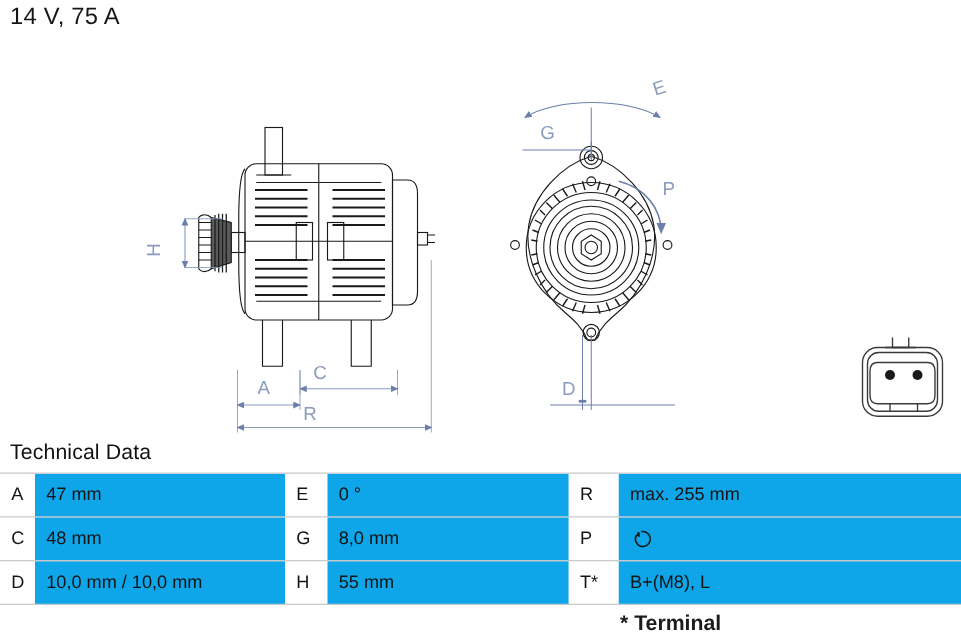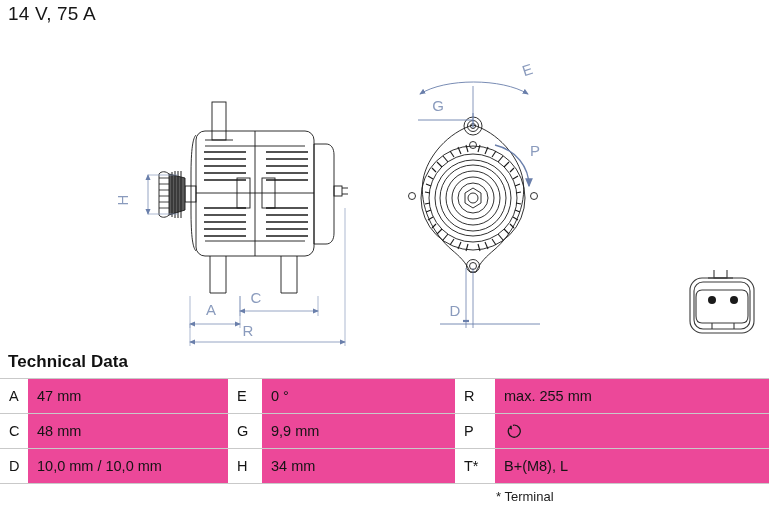--- a/index.html
+++ b/index.html
@@ -48,61 +48,62 @@
 
   
   #tech-section {
     position: absolute;
     left: 0;
     top: 352px;
     width: 769px;
   }
   #tech-heading {
     font-size: 17px;
-    font-weight: bold;
+    font-weight: normal;
     color: #111111;
     padding: 0 0 6px 8px;
     letter-spacing: 0.1px;
   }
   table.spec {
     border-collapse: collapse;
     width: 769px;
     table-layout: fixed;
     font-size: 14.5px;
   }
   table.spec tr {
     height: 35px;
   }
   table.spec td {
     border-top: 1px solid #c9c9c9;
     border-bottom: 1px solid #c9c9c9;
     padding: 0 0 0 9px;
     vertical-align: middle;
-    background: #ec4899;
+    background: #0ea5e9;
     color: #141414;
     white-space: nowrap;
   }
   table.spec td.key {
     background: #ffffff;
     padding-left: 9px;
   }
   
   col.c-key1 { width: 28px; }
   col.c-val1 { width: 200px; }
   col.c-key2 { width: 34px; }
   col.c-val2 { width: 193px; }
   col.c-key3 { width: 40px; }
   col.c-val3 { width: 274px; }
 
   #footnote {
-    font-size: 13px;
+    font-size: 17px;
     color: #1c1c1c;
     text-align: left;
     padding-top: 5px;
     padding-left: 496px;
+    font-weight: bold;
   }
 
   .rot-icon {
     display: inline-block;
     vertical-align: middle;
     line-height: 0;
   }
 </style>
 </head>
 <body>
@@ -341,37 +342,37 @@
           <td>47 mm</td>
           <td class="key">E</td>
           <td>0 °</td>
           <td class="key">R</td>
           <td>max. 255 mm</td>
         </tr>
         <tr>
           <td class="key">C</td>
           <td>48 mm</td>
           <td class="key">G</td>
-          <td>9,9 mm</td>
+          <td>8,0 mm</td>
           <td class="key">P</td>
           <td>
             <span class="rot-icon">
               <svg width="20" height="20" viewBox="0 0 20 20">
                 <path d="M10.5 4.2 A6 6 0 1 1 5.2 7.0" fill="none" stroke="#1a1a1a" stroke-width="1.3"></path>
                 <path d="M10.5 4.2 A6 6 0 0 0 5.2 7.0" fill="none" stroke="#1a1a1a" stroke-width="1.3" stroke-dasharray="1.6 1.8"></path>
                 <path d="M7.6 4.6 L4.4 7.6 L8.0 8.6 Z" fill="#1a1a1a"></path>
               </svg>
             </span>
           </td>
         </tr>
         <tr>
           <td class="key">D</td>
           <td>10,0 mm / 10,0 mm</td>
           <td class="key">H</td>
-          <td>34 mm</td>
+          <td>55 mm</td>
           <td class="key">T*</td>
           <td>B+(M8), L</td>
         </tr>
       </tbody>
     </table>
 
     <div id="footnote">* Terminal</div>
   </div>
 
 </div>

